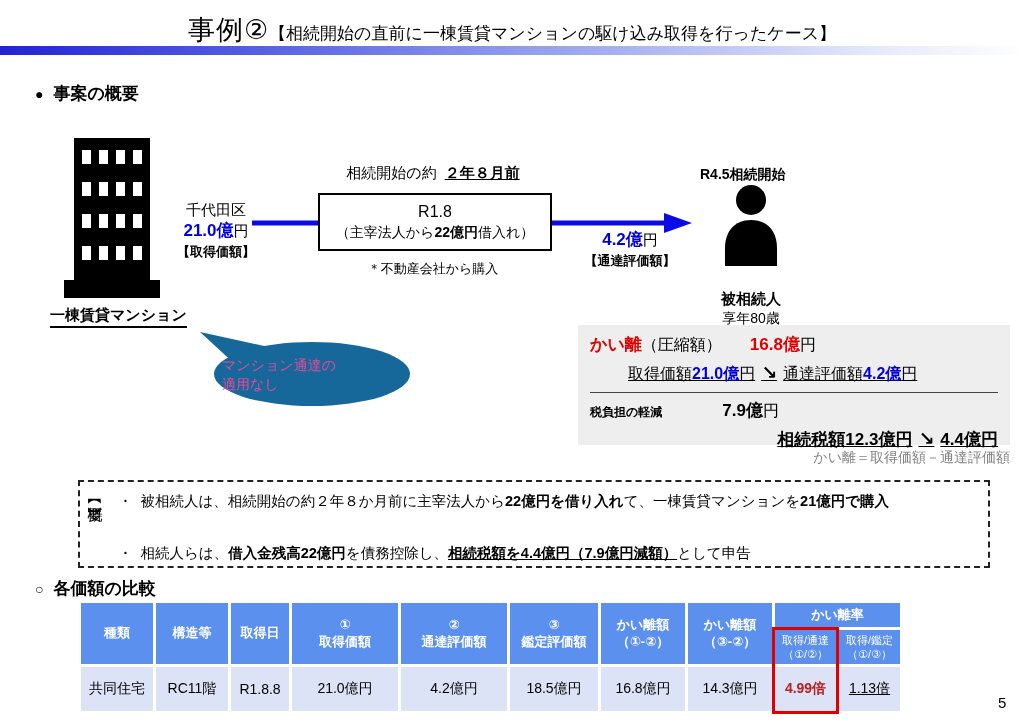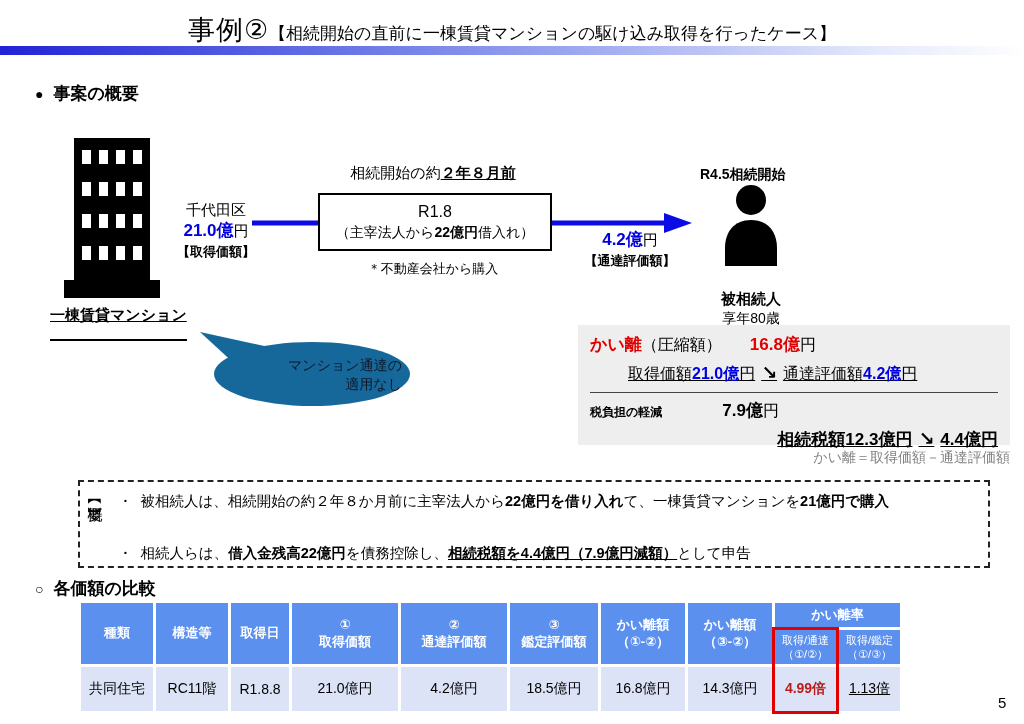--- a/index.html
+++ b/index.html
@@ -14,40 +14,40 @@
   
   .title-wrap{top:12px;left:0;width:1024px;text-align:center;white-space:nowrap;}
   .title-main{font-size:27px;letter-spacing:1px;}
   .title-sub{font-size:17px;}
   .grad-bar{top:46px;left:0;width:1024px;height:9px;
     background:linear-gradient(to right,#2222d6 0%,#5560e2 25%,#9aa5ef 55%,#e4e8fb 85%,#ffffff 100%);}
   
   .sec-h{font-weight:bold;font-size:17px;white-space:nowrap;}
   .sec-h .marker{font-size:14px;margin-right:10px;}
   
-  .bldg-label{font-weight:bold;font-size:15px;border-bottom:2px solid #000;padding-bottom:14px;white-space:nowrap;text-decoration:underline;}
+  .bldg-label{font-weight:bold;font-size:15px;border-bottom:2px solid #000;padding-bottom:1px;white-space:nowrap;}
   .loc-block{text-align:center;line-height:1.35;white-space:nowrap;}
   .loc-city{font-size:15px;}
   .blue{color:#0000e0;font-weight:bold;}
   .red{color:#e00000;font-weight:bold;}
   .big-val{font-size:17px;}
   .bracket-lbl{font-size:13px;font-weight:bold;}
   .timeline-lbl{font-size:15px;text-align:center;white-space:nowrap;}
-  .timeline-lbl b{text-decoration:underline;}
+  .timeline-lbl b{text-decoration:underline;padding-left:8px;}
   .r18-box{border:2px solid #000;background:#fff;text-align:center;
     display:flex;flex-direction:column;justify-content:center;line-height:1.4;}
   .r18-title{font-weight:normal;font-size:16px;}
   .r18-sub{font-size:14px;}
   .box-note{font-size:13px;text-align:center;white-space:nowrap;}
   .eval-block{text-align:center;line-height:1.4;white-space:nowrap;}
   .r45{font-weight:bold;font-size:14px;white-space:nowrap;}
   .person-labels{text-align:center;line-height:1.4;white-space:nowrap;}
   .person-name{font-weight:bold;font-size:15px;}
   .person-age{font-size:14px;}
-  .bubble-text{color:#0f172a;font-size:14px;text-align:right;line-height:1.35;}
+  .bubble-text{color:#ec4899;font-size:14px;text-align:left;line-height:1.35;}
   
   .sum-box{background:#eeeeee;padding:8px 12px;box-sizing:border-box;font-size:16px;}
   .sum-top{border-bottom:1.5px solid #444;padding-bottom:7px;margin-bottom:6px;}
   .sum-line1{white-space:nowrap;}
   .sum-line1 .v{font-size:17px;}
   .sum-line2{margin-top:5px;margin-left:38px;text-decoration:underline;white-space:nowrap;}
   .darr{font-weight:bold;font-size:19px;padding:0 6px;}
   .sum-line3{white-space:nowrap;}
   .sum-line3 .lbl{font-weight:bold;font-size:12px;}
   .sum-line3 .v{font-weight:bold;font-size:17px;margin-left:60px;}

